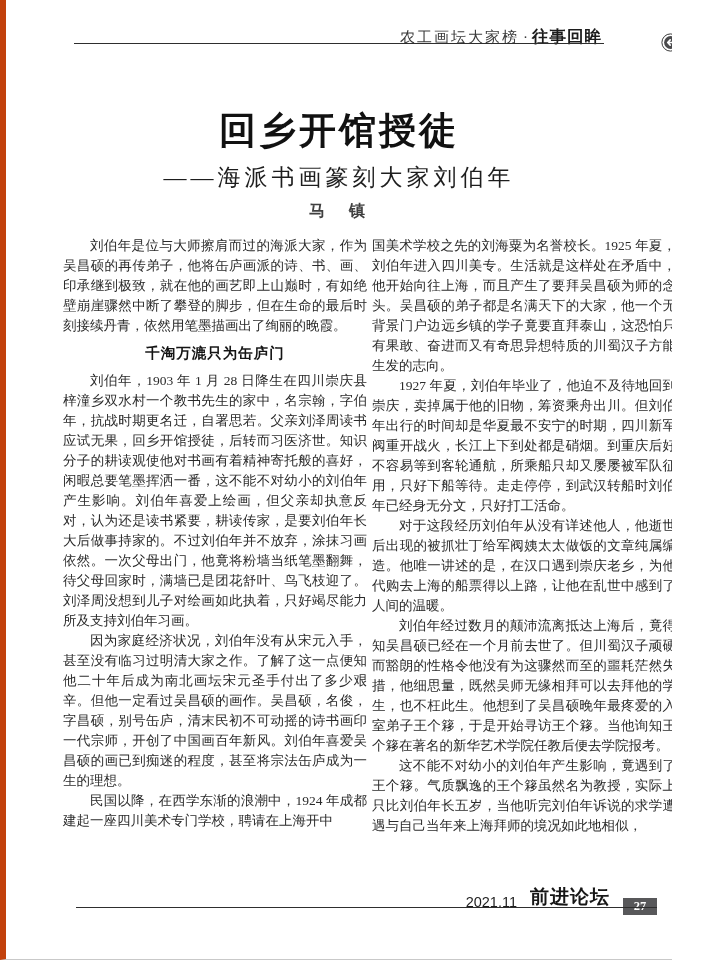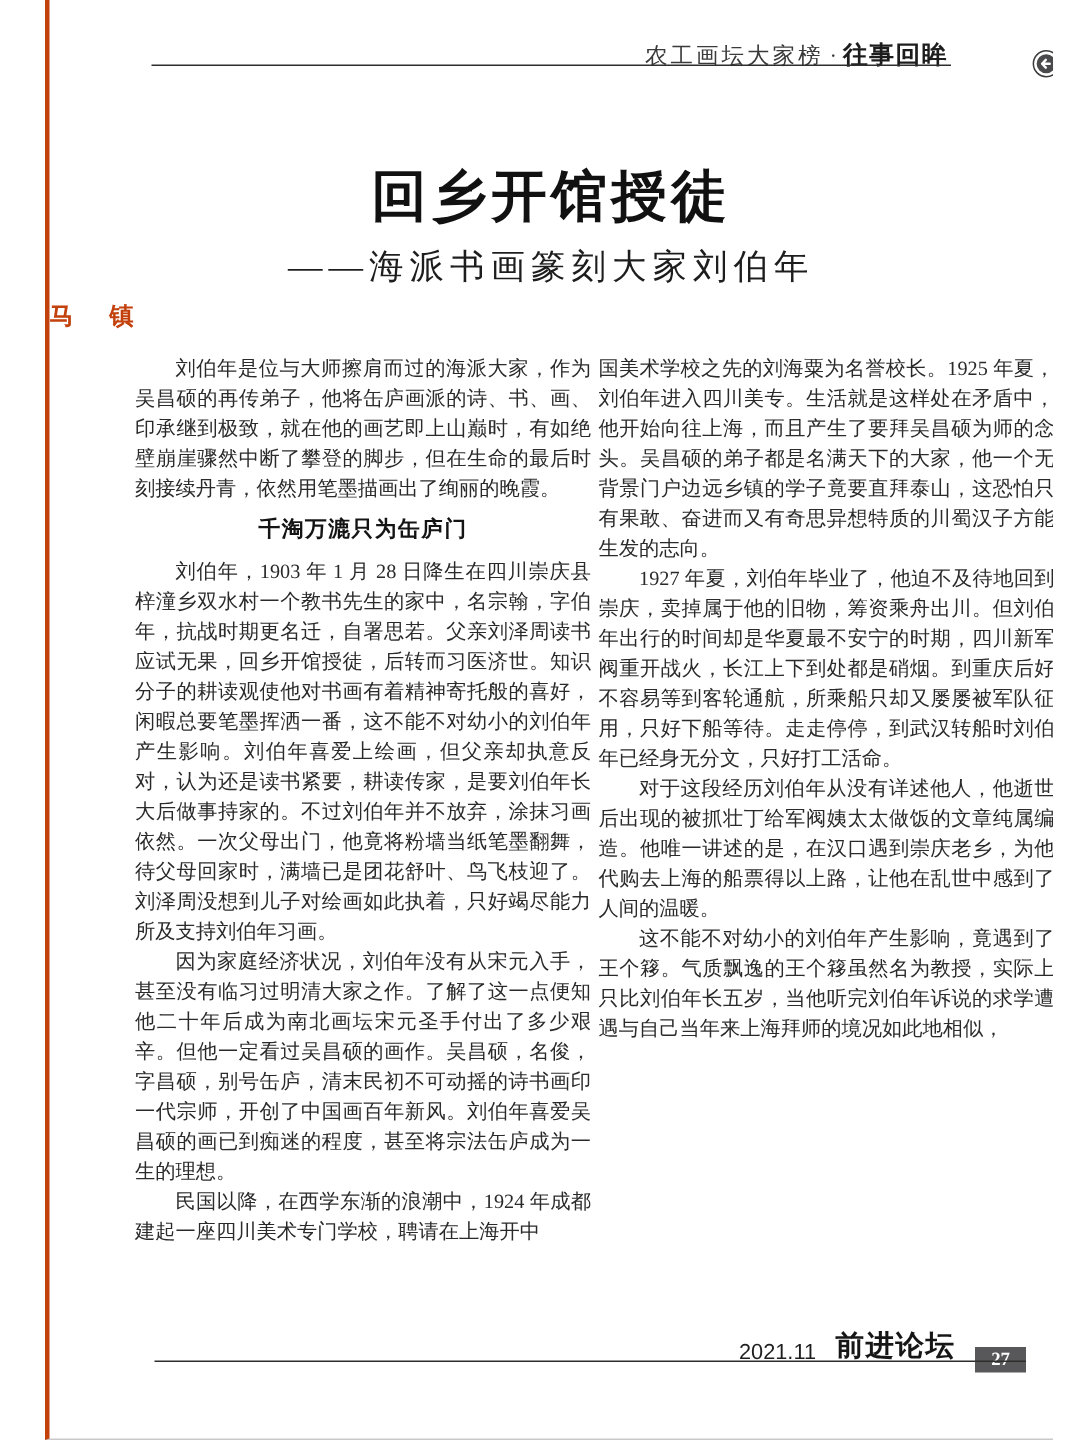--- a/index.html
+++ b/index.html
@@ -5,23 +5,22 @@
   html, body { margin: 0; padding: 0; background: #ffffff; }
   .page {
     position: relative;
     width: 672px;
     height: 960px;
     background: #ffffff;
     overflow: hidden;
     font-family: "Liberation Serif", "DejaVu Serif", serif;
     color: #262626;
     box-sizing: border-box;
-    border-left: 3px solid #c2410c;
+    border-left: 6px solid #c2410c;
     border-bottom: 1px solid #c9c9c9;
-    margin-left: 30px;
   }
 
   
   .header {
     position: absolute;
     top: 26px; left: 68px; right: 70px;
     display: flex;
     justify-content: flex-end;
     align-items: baseline;
     white-space: nowrap;
@@ -66,25 +65,26 @@
     position: absolute;
     top: 162px; left: 0; right: 0;
     text-align: center;
     font-size: 23px;
     letter-spacing: 4px;
     color: #1d1d1d;
   }
   .article-author {
     position: absolute;
     top: 201px; left: 0; right: 0;
+    text-align: center;
     font-family: "Liberation Sans", "DejaVu Sans", sans-serif;
     font-weight: bold;
     font-size: 16px;
     letter-spacing: 4px;
-    color: #c2410c;
+    color: #404040;
   }
 
   
   .body-columns {
     position: absolute;
     top: 236px; left: 57px;
     width: 624px;
     display: flex;
     gap: 5px;
   }
@@ -176,20 +176,21 @@
       <p>刘伯年是位与大师擦肩而过的海派大家，作为吴昌硕的再传弟子，他将缶庐画派的诗、书、画、印承继到极致，就在他的画艺即上山巅时，有如绝壁崩崖骤然中断了攀登的脚步，但在生命的最后时刻接续丹青，依然用笔墨描画出了绚丽的晚霞。</p>
       <p class="section-heading">千淘万漉只为缶庐门</p>
       <p>刘伯年，1903 年 1 月 28 日降生在四川崇庆县梓潼乡双水村一个教书先生的家中，名宗翰，字伯年，抗战时期更名迁，自署思若。父亲刘泽周读书应试无果，回乡开馆授徒，后转而习医济世。知识分子的耕读观使他对书画有着精神寄托般的喜好，闲暇总要笔墨挥洒一番，这不能不对幼小的刘伯年产生影响。刘伯年喜爱上绘画，但父亲却执意反对，认为还是读书紧要，耕读传家，是要刘伯年长大后做事持家的。不过刘伯年并不放弃，涂抹习画依然。一次父母出门，他竟将粉墙当纸笔墨翻舞，待父母回家时，满墙已是团花舒叶、鸟飞枝迎了。刘泽周没想到儿子对绘画如此执着，只好竭尽能力所及支持刘伯年习画。</p>
       <p>因为家庭经济状况，刘伯年没有从宋元入手，甚至没有临习过明清大家之作。了解了这一点便知他二十年后成为南北画坛宋元圣手付出了多少艰辛。但他一定看过吴昌硕的画作。吴昌硕，名俊，字昌硕，别号缶庐，清末民初不可动摇的诗书画印一代宗师，开创了中国画百年新风。刘伯年喜爱吴昌硕的画已到痴迷的程度，甚至将宗法缶庐成为一生的理想。</p>
       <p>民国以降，在西学东渐的浪潮中，1924 年成都建起一座四川美术专门学校，聘请在上海开中</p>
     </div>
     <div class="col">
       <p class="no-indent">国美术学校之先的刘海粟为名誉校长。1925 年夏，刘伯年进入四川美专。生活就是这样处在矛盾中，他开始向往上海，而且产生了要拜吴昌硕为师的念头。吴昌硕的弟子都是名满天下的大家，他一个无背景门户边远乡镇的学子竟要直拜泰山，这恐怕只有果敢、奋进而又有奇思异想特质的川蜀汉子方能生发的志向。</p>
       <p>1927 年夏，刘伯年毕业了，他迫不及待地回到崇庆，卖掉属于他的旧物，筹资乘舟出川。但刘伯年出行的时间却是华夏最不安宁的时期，四川新军阀重开战火，长江上下到处都是硝烟。到重庆后好不容易等到客轮通航，所乘船只却又屡屡被军队征用，只好下船等待。走走停停，到武汉转船时刘伯年已经身无分文，只好打工活命。</p>
       <p>对于这段经历刘伯年从没有详述他人，他逝世后出现的被抓壮丁给军阀姨太太做饭的文章纯属编造。他唯一讲述的是，在汉口遇到崇庆老乡，为他代购去上海的船票得以上路，让他在乱世中感到了人间的温暖。</p>
+      <p>刘伯年经过数月的颠沛流离抵达上海后，竟得知吴昌硕已经在一个月前去世了。但川蜀汉子顽硬而豁朗的性格令他没有为这骤然而至的噩耗茫然失措，他细思量，既然吴师无缘相拜可以去拜他的学生，也不枉此生。他想到了吴昌硕晚年最疼爱的入室弟子王个簃，于是开始寻访王个簃。当他询知王个簃在著名的新华艺术学院任教后便去学院报考。</p>
       <p>这不能不对幼小的刘伯年产生影响，竟遇到了王个簃。气质飘逸的王个簃虽然名为教授，实际上只比刘伯年长五岁，当他听完刘伯年诉说的求学遭遇与自己当年来上海拜师的境况如此地相似，</p>
     </div>
   </div>
 
   <div class="footer">
     <span class="footer-date">2021.11</span>
     <span class="footer-journal">前进论坛</span>
     <span class="page-number-badge">27</span>
   </div>
   <div class="footer-rule"></div>

